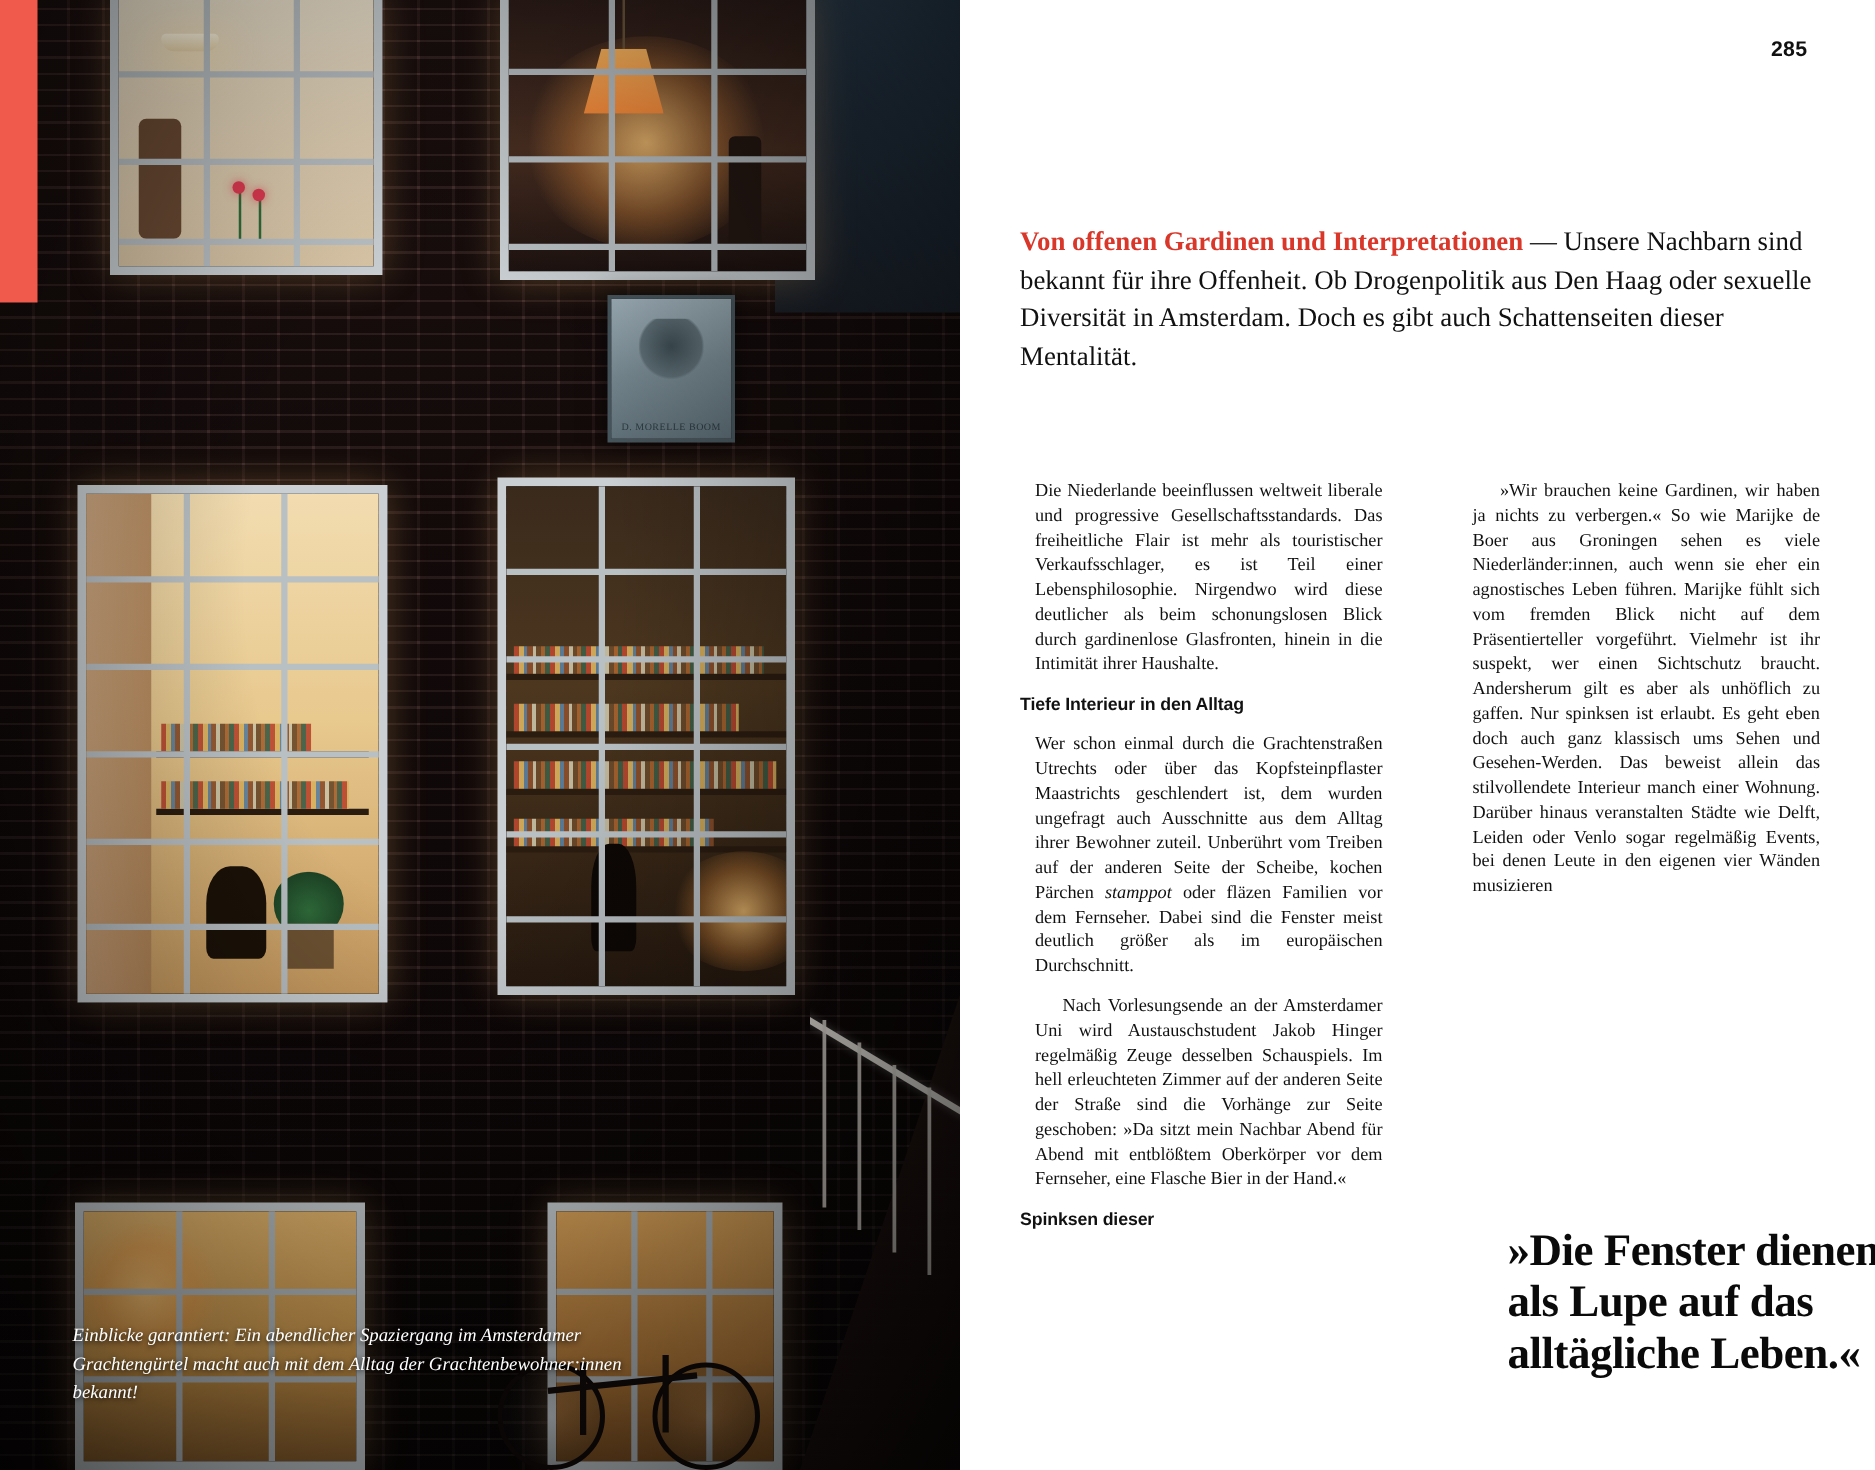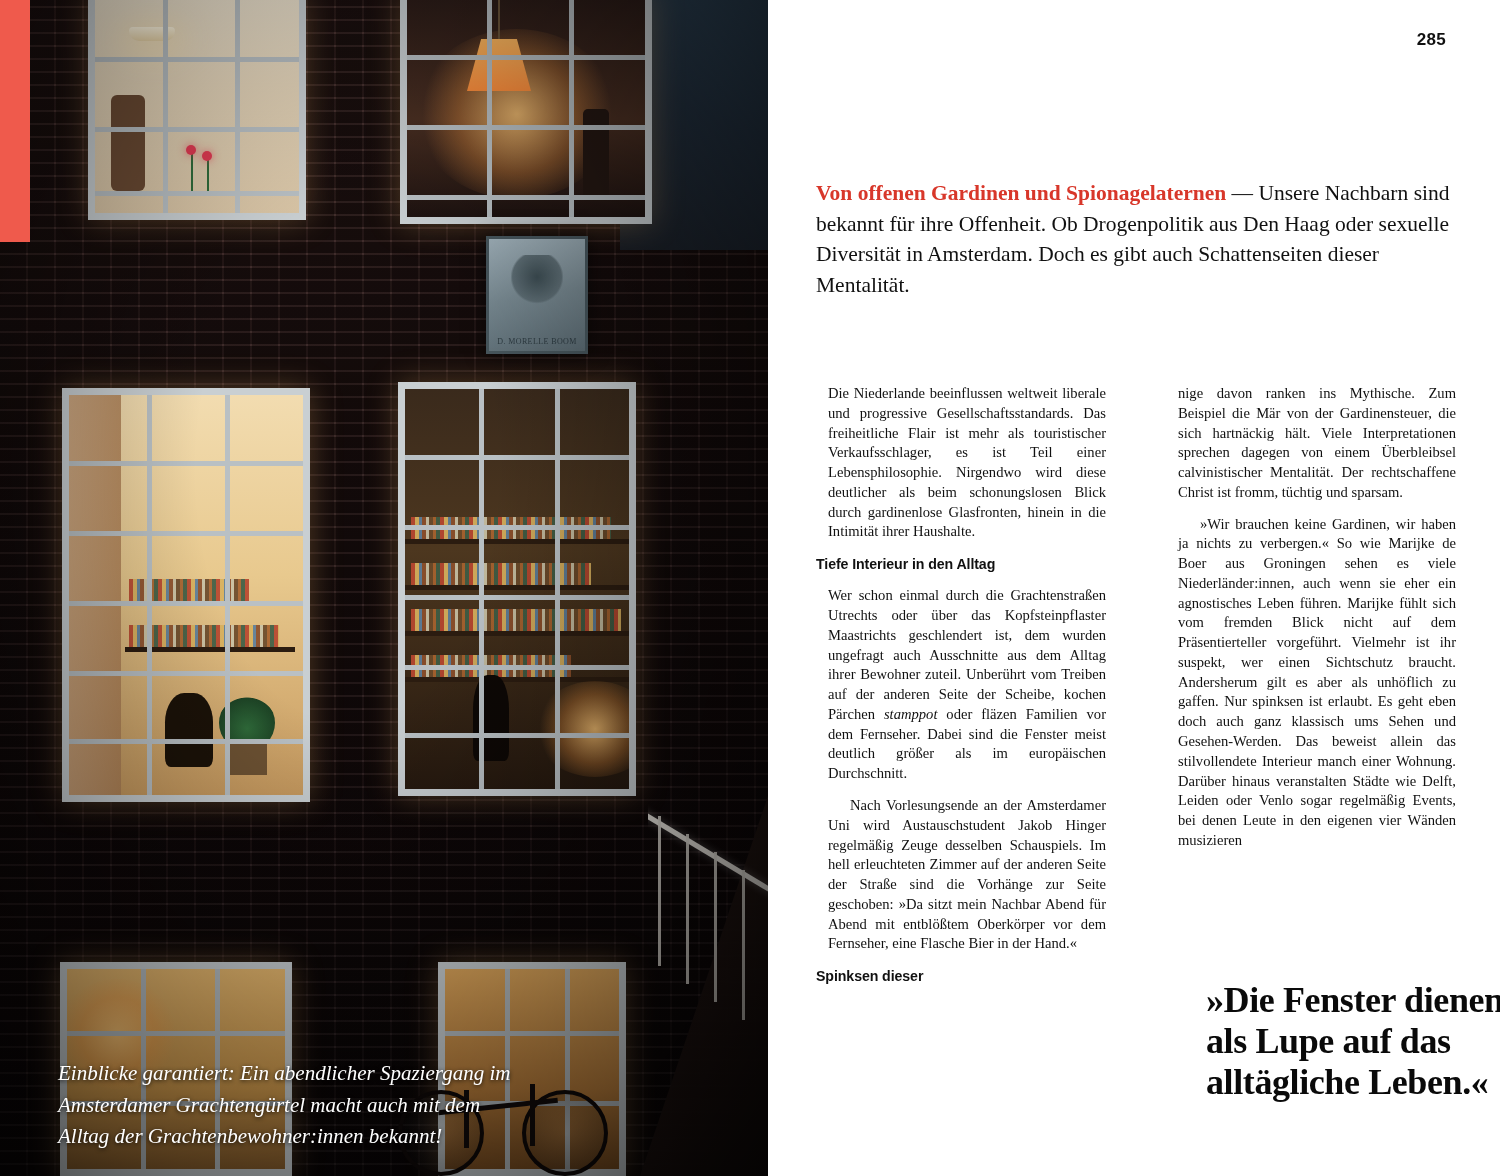--- a/index.html
+++ b/index.html
@@ -197,21 +197,21 @@
     position: absolute; background: #120c0b;
   }
 
   .caption {
     position: absolute;
     left: 58px; top: 1058px; width: 470px;
     z-index: 7;
     color: #ffffff;
     font-family: "Liberation Serif", serif;
     font-style: italic;
-    font-size: 21px;
+    font-size: 15px;
     line-height: 1.5;
     text-shadow: 0 1px 4px rgba(0,0,0,.9);
   }
 
   
   .text-page {
     position: absolute;
     left: 768px; top: 0;
     width: 732px; height: 1176px;
     background: #ffffff;
@@ -422,35 +422,34 @@
 
     <div class="caption">Einblicke garantiert: Ein abendlicher Spaziergang im Amsterdamer Grachtengürtel macht auch mit dem Alltag der Grachtenbewohner:innen bekannt!</div>
   </div>
 
   <div class="text-page">
 
     <div class="folio">285</div>
 
 
     <div class="standfirst">
-      <span class="lead">Von offenen Gardinen und Spionagelaternen</span><span> — </span><span>Unsere Nachbarn sind bekannt für ihre Offenheit. Ob Drogenpolitik aus Den Haag oder sexuelle Diversität in Amsterdam. Doch es gibt auch Schattenseiten dieser Mentalität.</span>
+      <span class="lead">Von offenen Gardinen und Interpretationen</span><span> — </span><span>Unsere Nachbarn sind bekannt für ihre Offenheit. Ob Drogenpolitik aus Den Haag oder sexuelle Diversität in Amsterdam. Doch es gibt auch Schattenseiten dieser Mentalität.</span>
     </div>
 
     <div class="cols">
 
       <div class="col left">
         <p>Die Niederlande beeinflussen weltweit liberale und progressive Gesellschaftsstandards. Das freiheitliche Flair ist mehr als touristischer Verkaufsschlager, es ist Teil einer Lebensphilosophie. Nirgendwo wird diese deutlicher als beim schonungslosen Blick durch gardinenlose Glasfronten, hinein in die Intimität ihrer Haushalte.</p>
         <h4>Tiefe Interieur in den Alltag</h4>
         <p><span>Wer schon einmal durch die Grachtenstraßen Utrechts oder über das Kopfsteinpflaster Maastrichts geschlendert ist, dem wurden ungefragt auch Ausschnitte aus dem Alltag ihrer Bewohner zuteil. Unberührt vom Treiben auf der anderen Seite der Scheibe, kochen Pärchen </span><em>stamppot</em><span> oder fläzen Familien vor dem Fernseher. Dabei sind die Fenster meist deutlich größer als im europäischen Durchschnitt.</span></p>
         <p class="indent">Nach Vorlesungsende an der Amsterdamer Uni wird Austauschstudent Jakob Hinger regelmäßig Zeuge desselben Schauspiels. Im hell erleuchteten Zimmer auf der anderen Seite der Straße sind die Vorhänge zur Seite geschoben: »Da sitzt mein Nachbar Abend für Abend mit entblößtem Oberkörper vor dem Fernseher, eine Flasche Bier in der Hand.«</p>
         <h4>Spinksen dieser</h4>
       </div>
 
       <div class="col right">
-        <p>nige davon ranken ins Mythische. Zum Beispiel die Mär von der Gardinensteuer, die sich hartnäckig hält. Viele Interpretationen sprechen dagegen von einem Überbleibsel calvinistischer Mentalität. Der rechtschaffene Christ ist fromm, tüchtig und sparsam.</p>
         <p class="indent">»Wir brauchen keine Gardinen, wir haben ja nichts zu verbergen.« So wie Marijke de Boer aus Groningen sehen es viele Niederländer:innen, auch wenn sie eher ein agnostisches Leben führen. Marijke fühlt sich vom fremden Blick nicht auf dem Präsentierteller vorgeführt. Vielmehr ist ihr suspekt, wer einen Sichtschutz braucht. Andersherum gilt es aber als unhöflich zu gaffen. Nur spinksen ist erlaubt. Es geht eben doch auch ganz klassisch ums Sehen und Gesehen-Werden. Das beweist allein das stilvollendete Interieur manch einer Wohnung. Darüber hinaus veranstalten Städte wie Delft, Leiden oder Venlo sogar regelmäßig Events, bei denen Leute in den eigenen vier Wänden musizieren</p>
       </div>
 
     </div>
 
     <blockquote class="pullquote">»Die Fenster dienen als Lupe auf das alltägliche Leben.«</blockquote>
 
   </div>
 
 </div>

